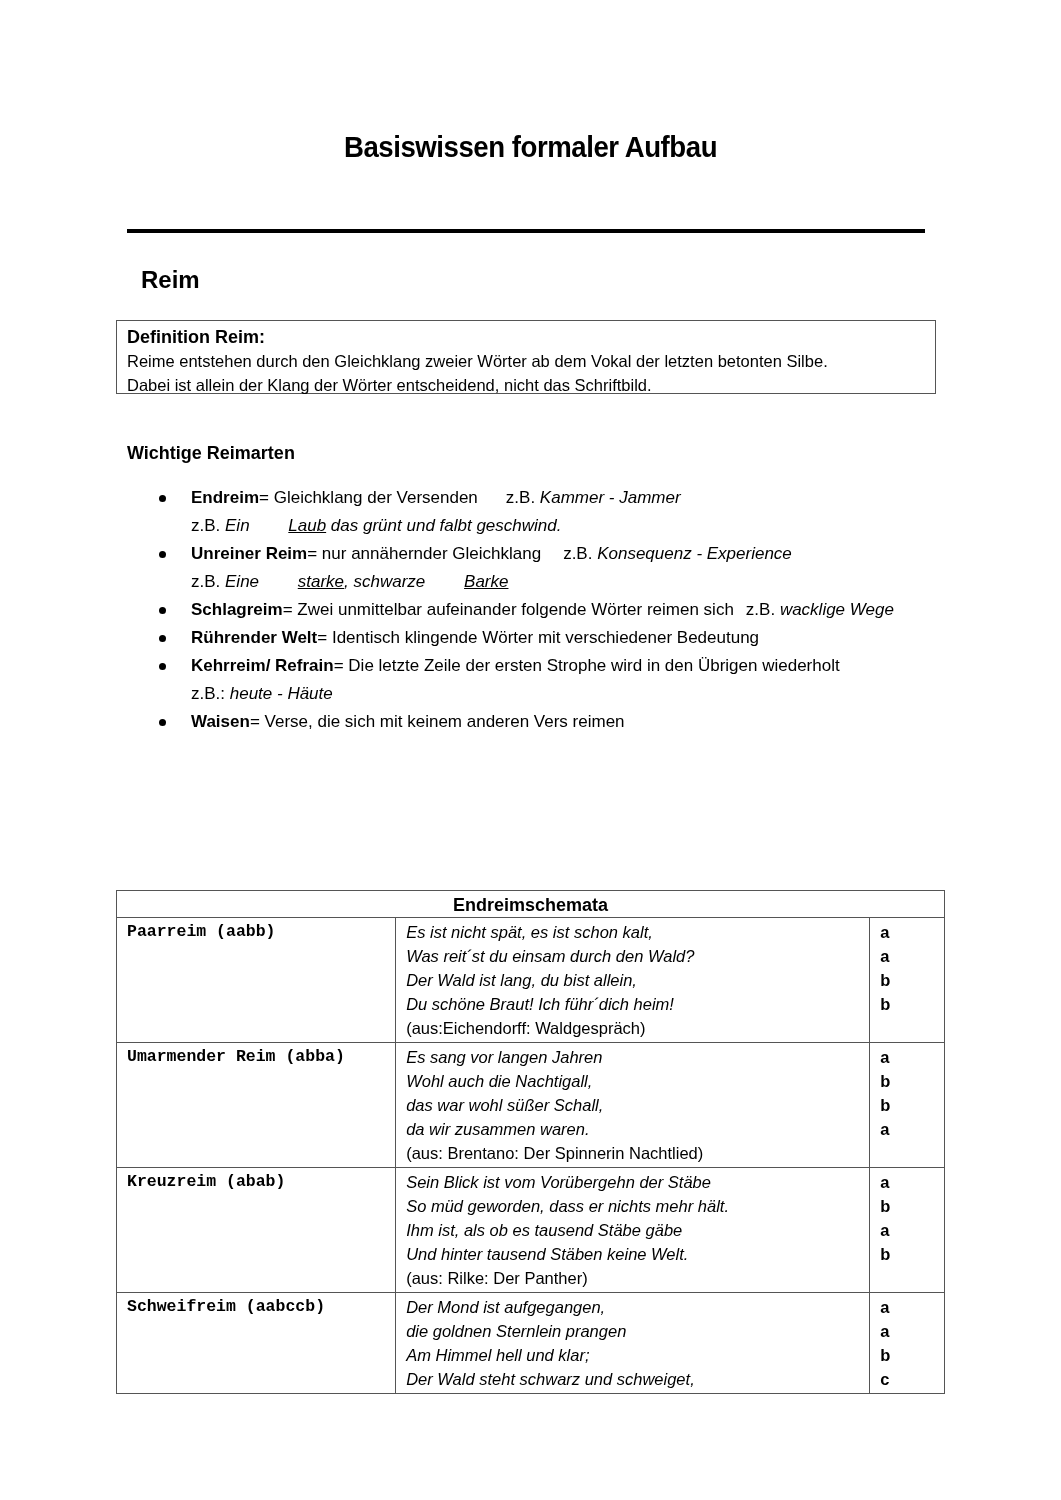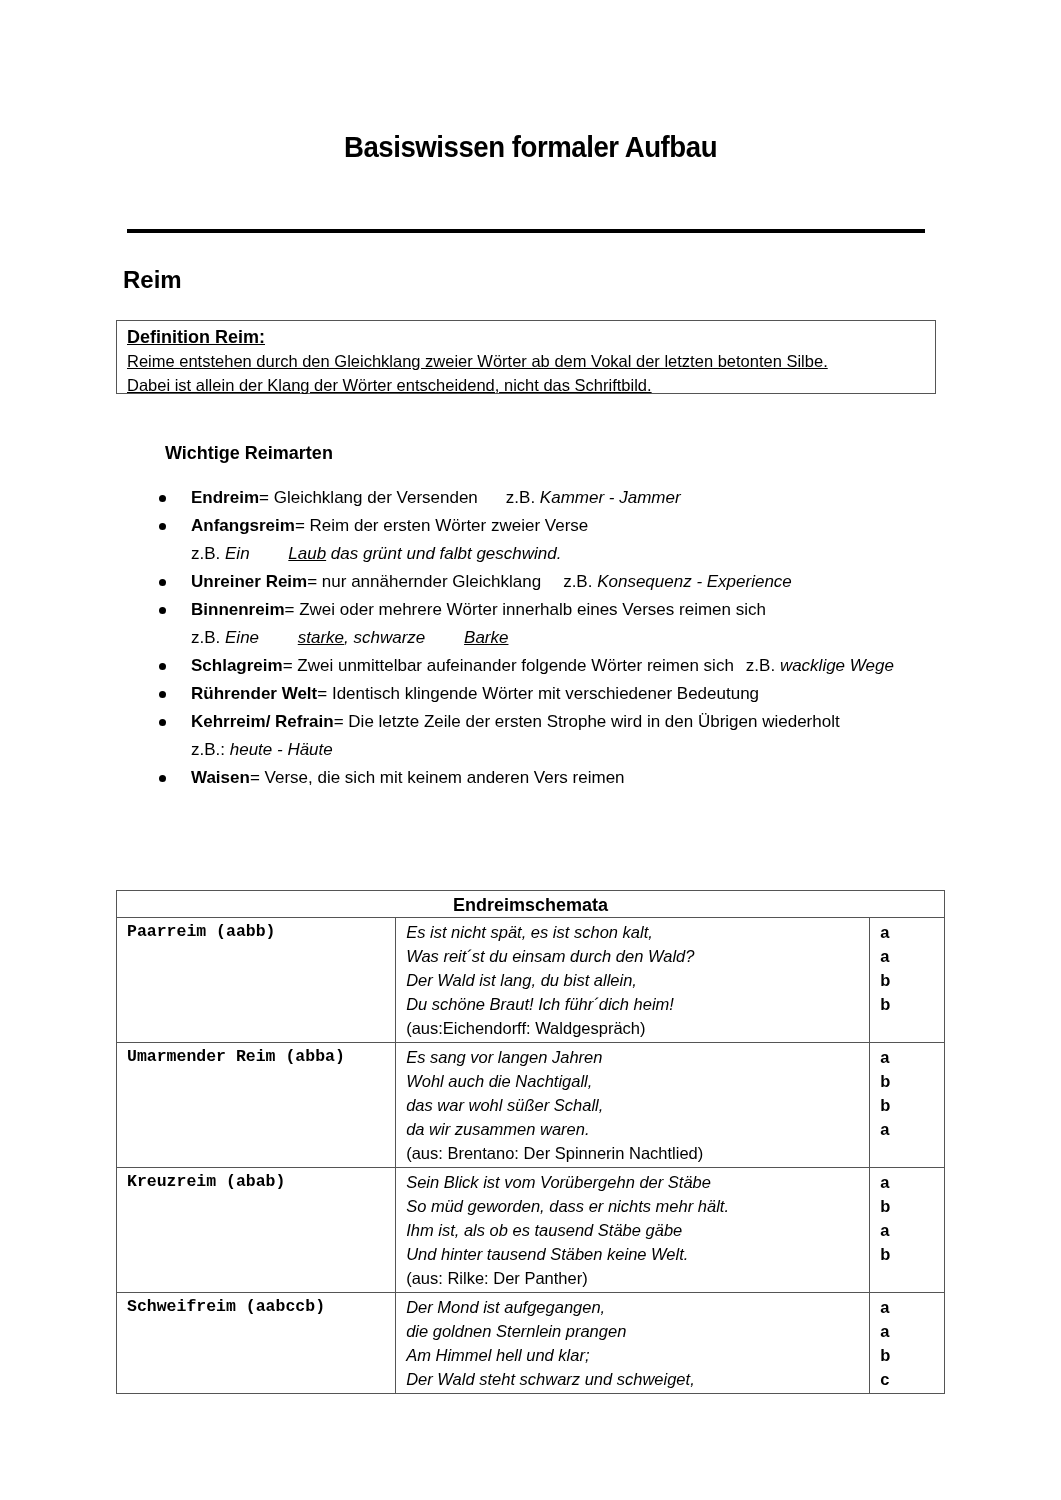--- a/index.html
+++ b/index.html
@@ -9,30 +9,30 @@
     color: #000;
   }
   .page-title {
     position: absolute; top: 130px; left: 0; width: 1061px; text-align: center;
     font-size: 30px; font-weight: bold; letter-spacing: -0.5px; transform: scaleX(0.92);
   }
   .rule {
     position: absolute; top: 229px; left: 127px; width: 798px; height: 4px; background: #000;
   }
   .section-title {
-    position: absolute; top: 266px; left: 123px; font-size: 24px; font-weight: bold;
+    position: absolute; top: 266px; left: 141px; font-size: 24px; font-weight: bold;
   }
   .def-box {
     position: absolute; top: 320px; left: 116px; width: 820px; height: 74px;
     border: 1px solid #555; box-sizing: border-box; padding: 4px 10px 0 10px;
-    font-size: 16.5px; line-height: 24px; text-decoration: underline;
+    font-size: 16.5px; line-height: 24px;
   }
   .def-box .def-title { font-weight: bold; font-size: 18px; line-height: 24px; }
   .sub-title {
-    position: absolute; top: 443px; left: 127px; font-size: 18px; font-weight: bold; margin-left: 38px;
+    position: absolute; top: 443px; left: 127px; font-size: 18px; font-weight: bold;
   }
   .rhyme-list {
     position: absolute; top: 484px; left: 155px; width: 800px;
     list-style: none; margin: 0; padding: 0; font-size: 17px;
   }
   .rhyme-list .li-row { position: relative; height: 28px; line-height: 28px; padding-left: 36px; white-space: nowrap; }
   .rhyme-list .li-row.cont { padding-left: 36px; }
   .rhyme-list .li-row.cont2 { padding-left: 68px; }
   .bullet {
     position: absolute; left: 4px; top: 11px; width: 7px; height: 7px; border-radius: 50%; background: #000;
@@ -71,37 +71,29 @@
 
 <div class="sub-title">Wichtige Reimarten</div>
 
 <ul class="rhyme-list">
 
   <li class="li-row">
     <span class="bullet"></span>
     <span class="term">Endreim</span><span>= Gleichklang der Versenden</span><span class="gap" style="width:28px"></span><span>z.B. </span><span class="ex">Kammer - Jammer</span>
   </li>
 
-  <li class="li-row">
-    <span class="bullet"></span>
-    <span class="term">Anfangsreim</span><span>= Reim der ersten Wörter zweier Verse</span>
-  </li>
   <li class="li-row cont">
     <span>z.B. </span><span class="ex">Ein </span><span class="ex u">Laub</span><span class="ex"> das grünt und falbt geschwind.</span>
   </li>
 
   <li class="li-row">
     <span class="bullet"></span>
     <span class="term">Unreiner Reim</span><span>= nur annähernder Gleichklang</span><span class="gap" style="width:22px"></span><span>z.B. </span><span class="ex">Konsequenz - Experience</span>
   </li>
 
-  <li class="li-row">
-    <span class="bullet"></span>
-    <span class="term">Binnenreim</span><span>= Zwei oder mehrere Wörter innerhalb eines Verses reimen sich</span>
-  </li>
   <li class="li-row cont">
     <span>z.B. </span><span class="ex">Eine </span><span class="ex u">starke</span><span class="ex">, schwarze </span><span class="ex u">Barke</span>
   </li>
 
   <li class="li-row">
     <span class="bullet"></span>
     <span class="term">Schlagreim</span><span>= Zwei unmittelbar aufeinander folgende Wörter reimen sich</span><span class="gap" style="width:12px"></span><span>z.B. </span><span class="ex">wacklige Wege</span>
   </li>
 
   <li class="li-row">

